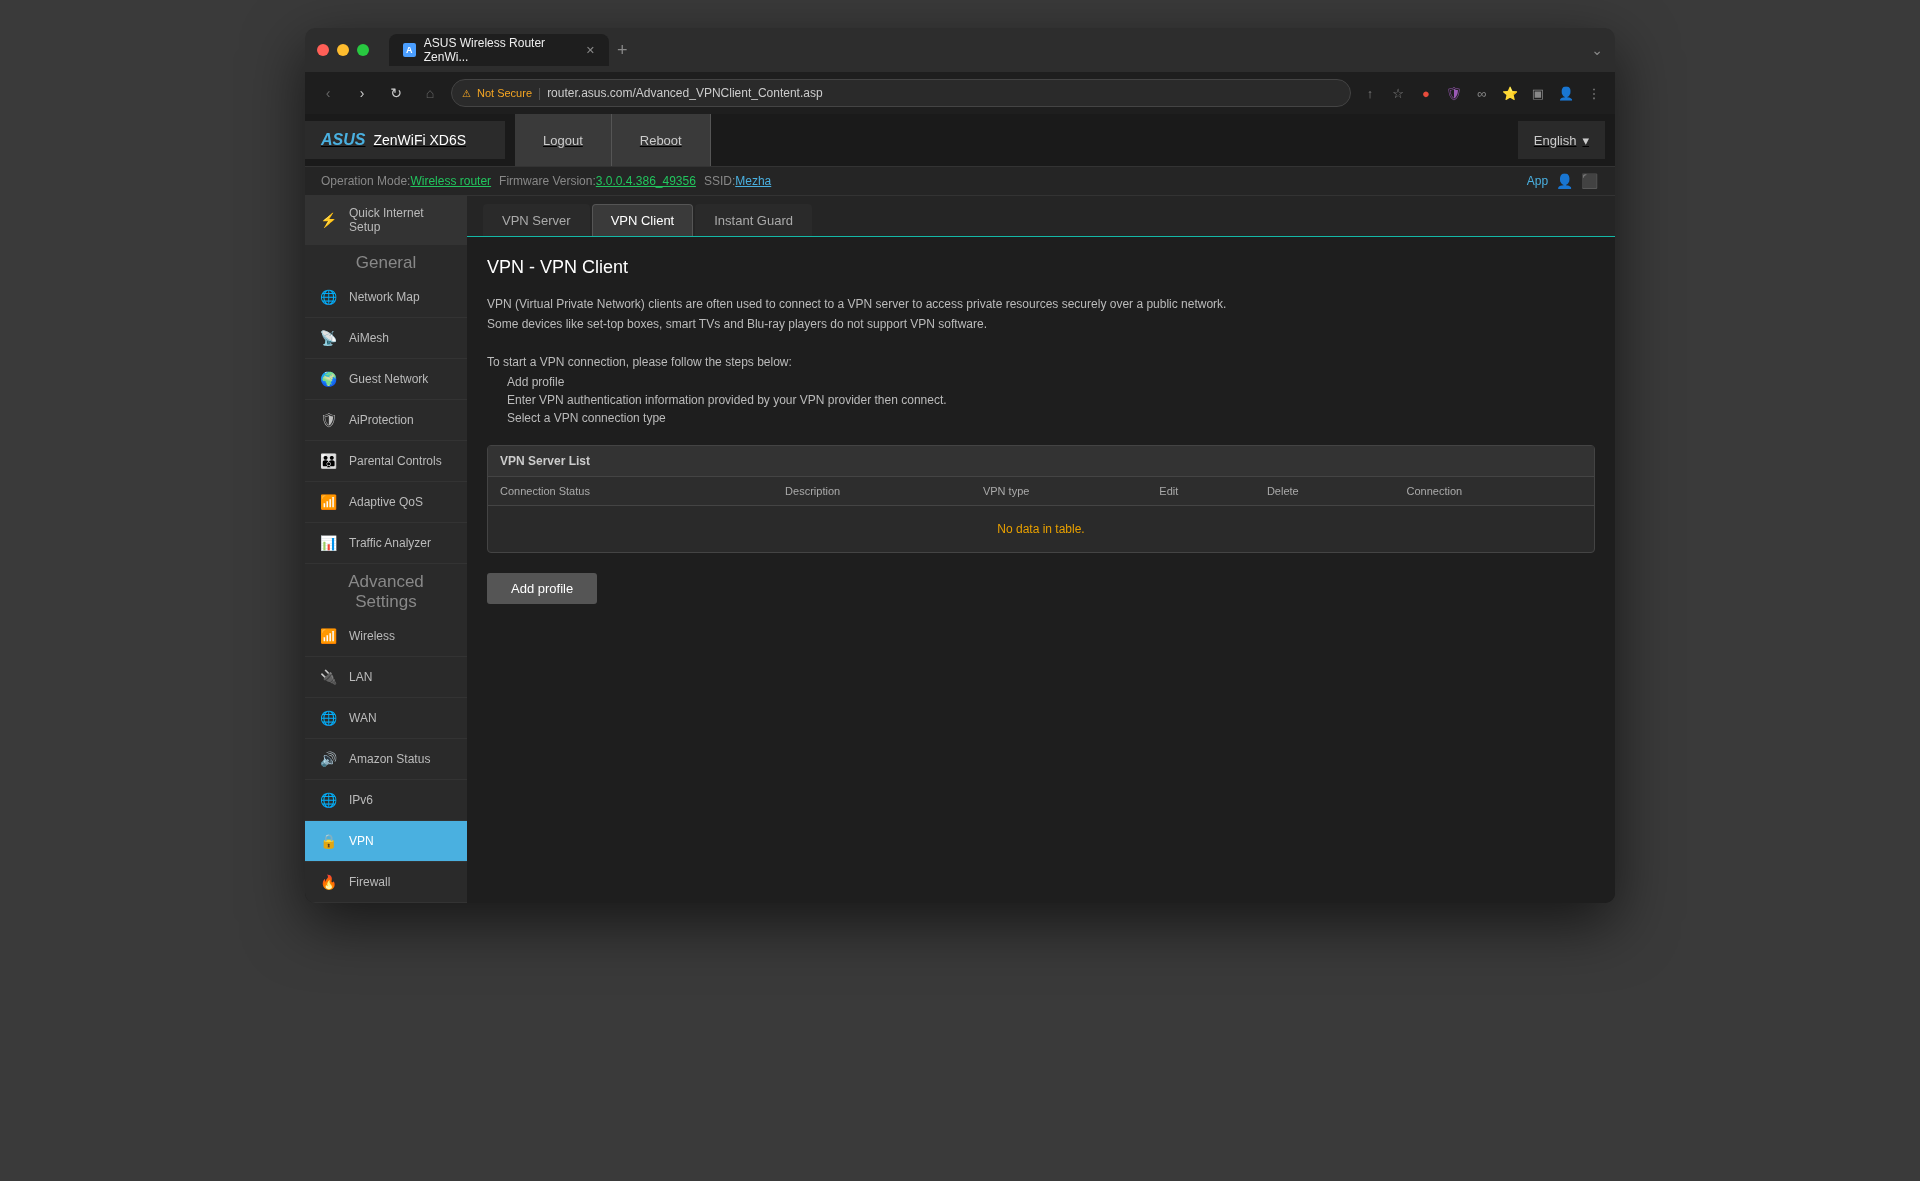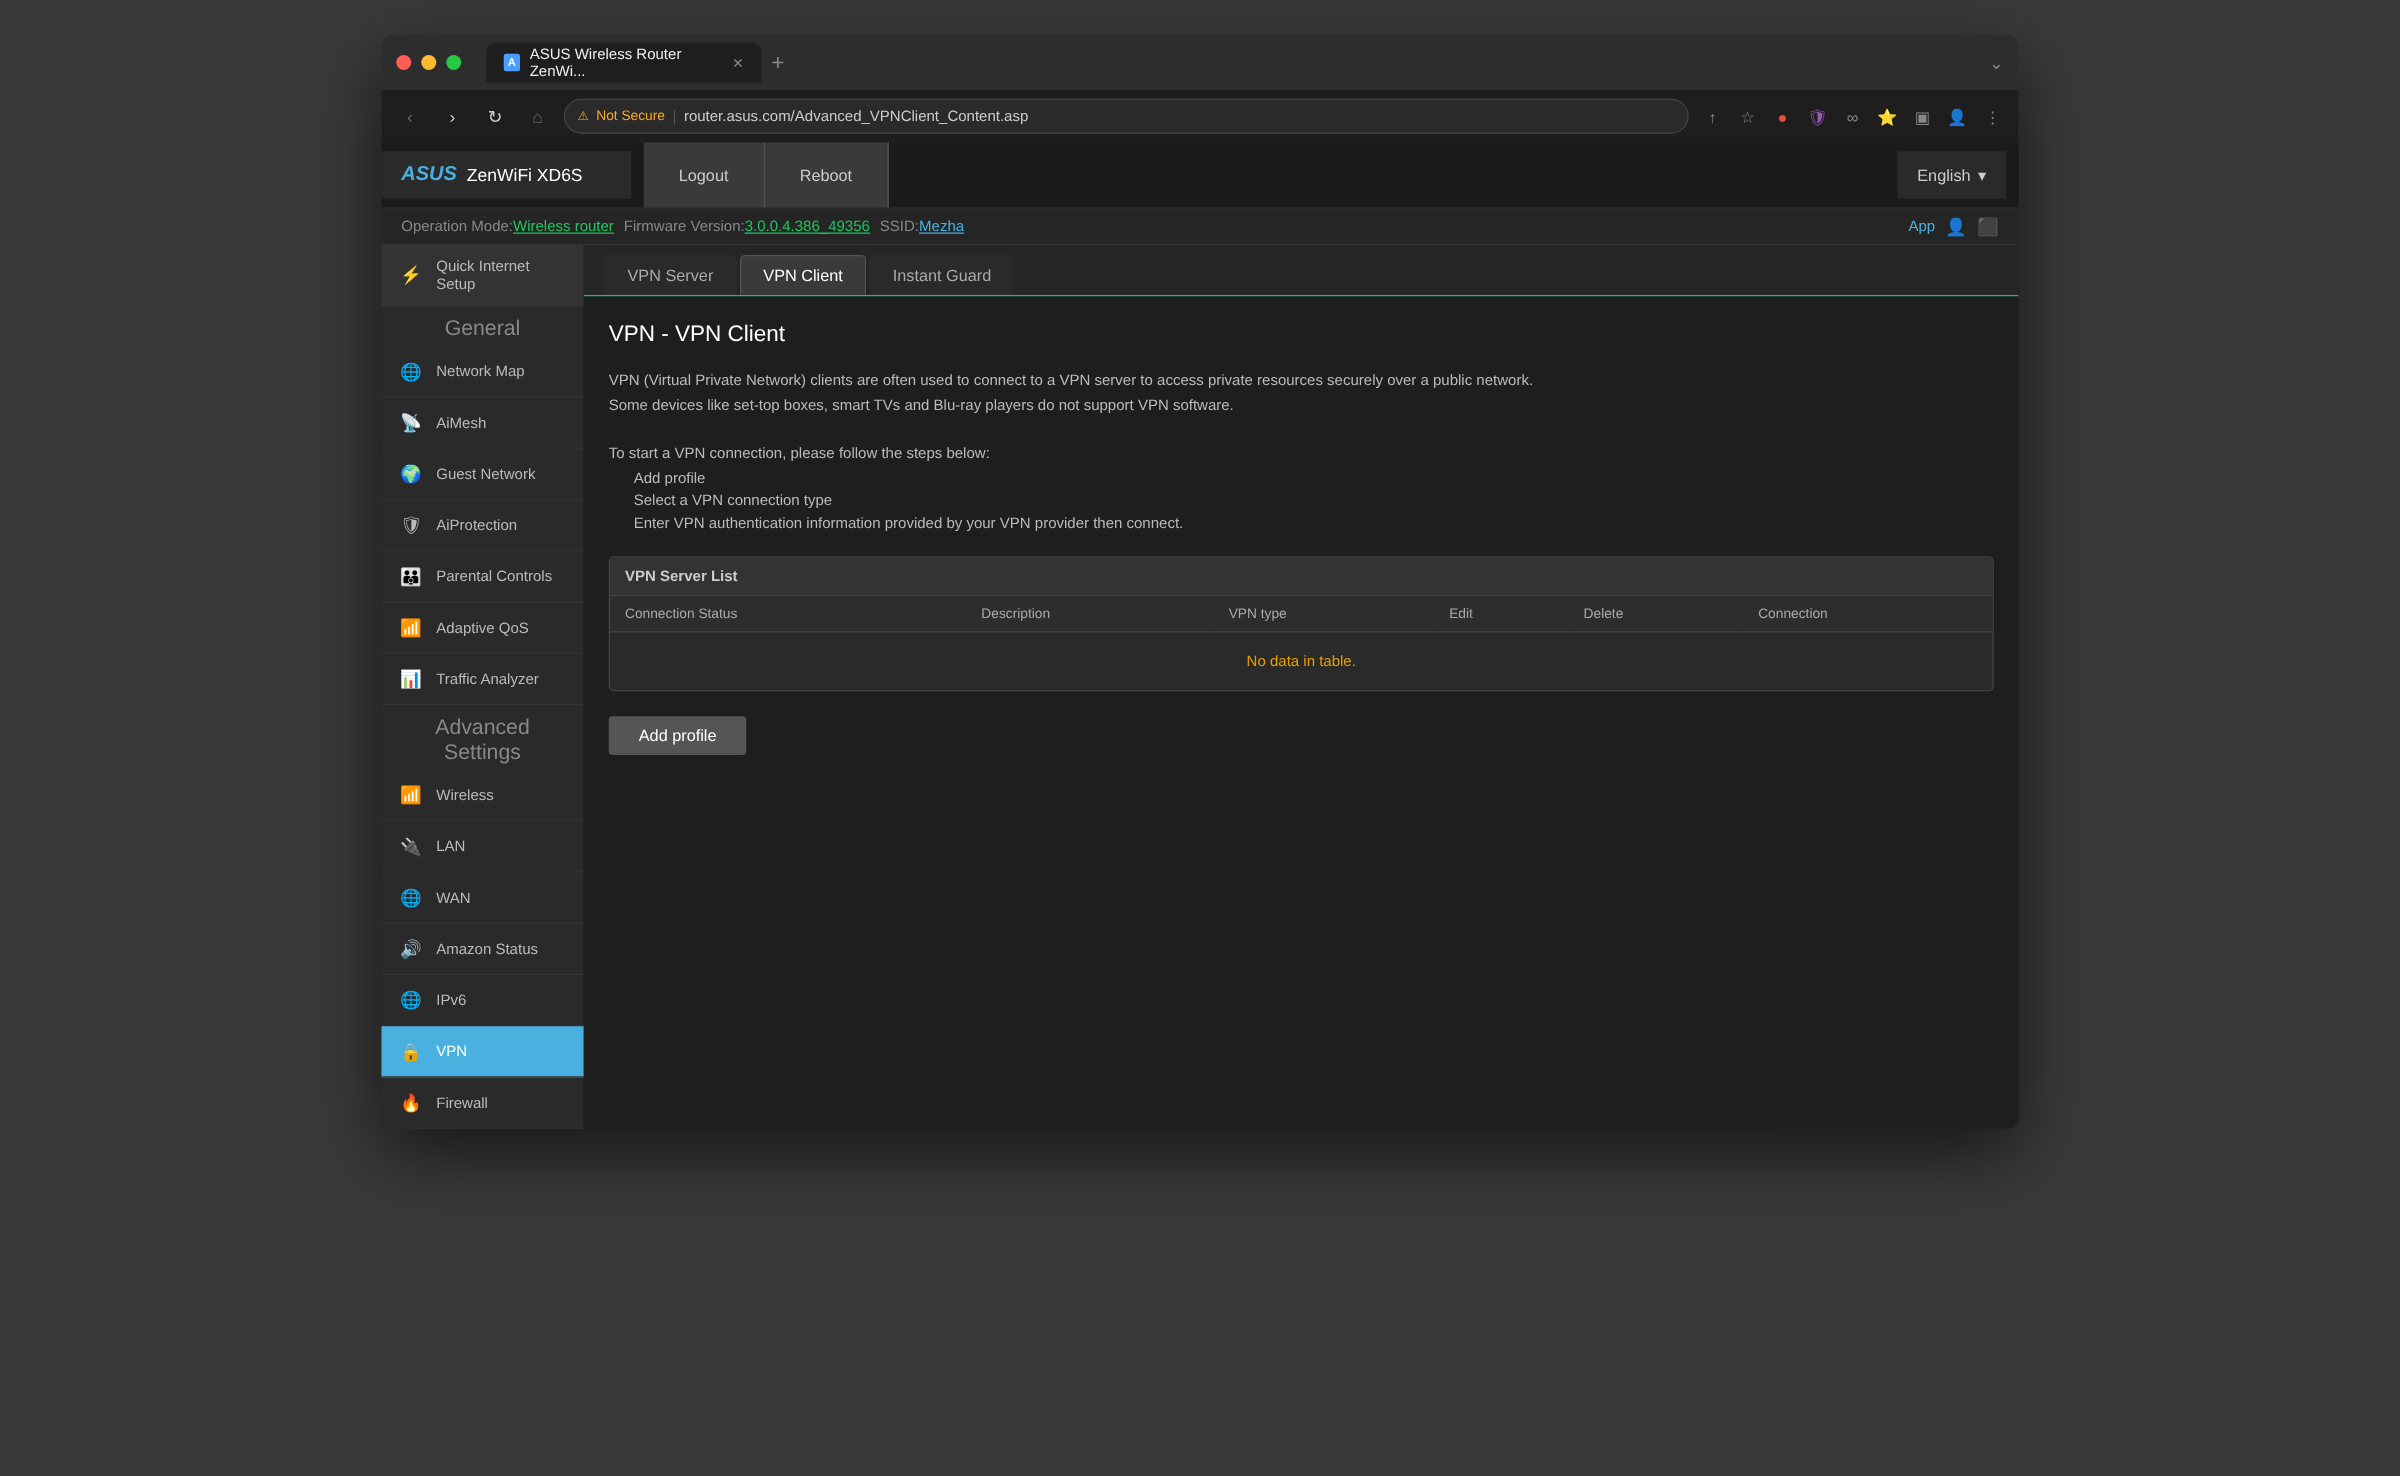--- a/index.html
+++ b/index.html
@@ -148,20 +148,21 @@
       min-height: 680px;
     }
 
     
     .router-header {
       background: #1a1a1a;
       display: flex;
       align-items: center;
       padding: 0;
       border-bottom: 1px solid #333;
+      text-decoration: underline;
     }
 
     .router-brand {
       background: #2b2b2b;
       padding: 10px 16px;
       display: flex;
       align-items: center;
       gap: 8px;
       min-width: 200px;
     }
@@ -572,22 +573,22 @@
 
         <div class="vpn-content">
           <div class="vpn-title">VPN - VPN Client</div>
           <div class="vpn-description">
             <span>VPN (Virtual Private Network) clients are often used to connect to a VPN server to access private resources securely over a public network.</span><br>
             <span>Some devices like set-top boxes, smart TVs and Blu-ray players do not support VPN software.</span><br>
           </div>
           <div class="vpn-steps">To start a VPN connection, please follow the steps below:</div>
           <ol class="vpn-steps-list">
             <li>Add profile</li>
+            <li>Enter VPN authentication information provided by your VPN provider then connect.</li>
             <li>Select a VPN connection type</li>
-            <li>Enter VPN authentication information provided by your VPN provider then connect.</li>
           </ol>
 
           
           <div class="vpn-table-wrapper">
             <div class="vpn-table-header">VPN Server List</div>
             <table class="vpn-table">
               <thead>
                 <tr>
                   <th>Connection
 Status</th>

